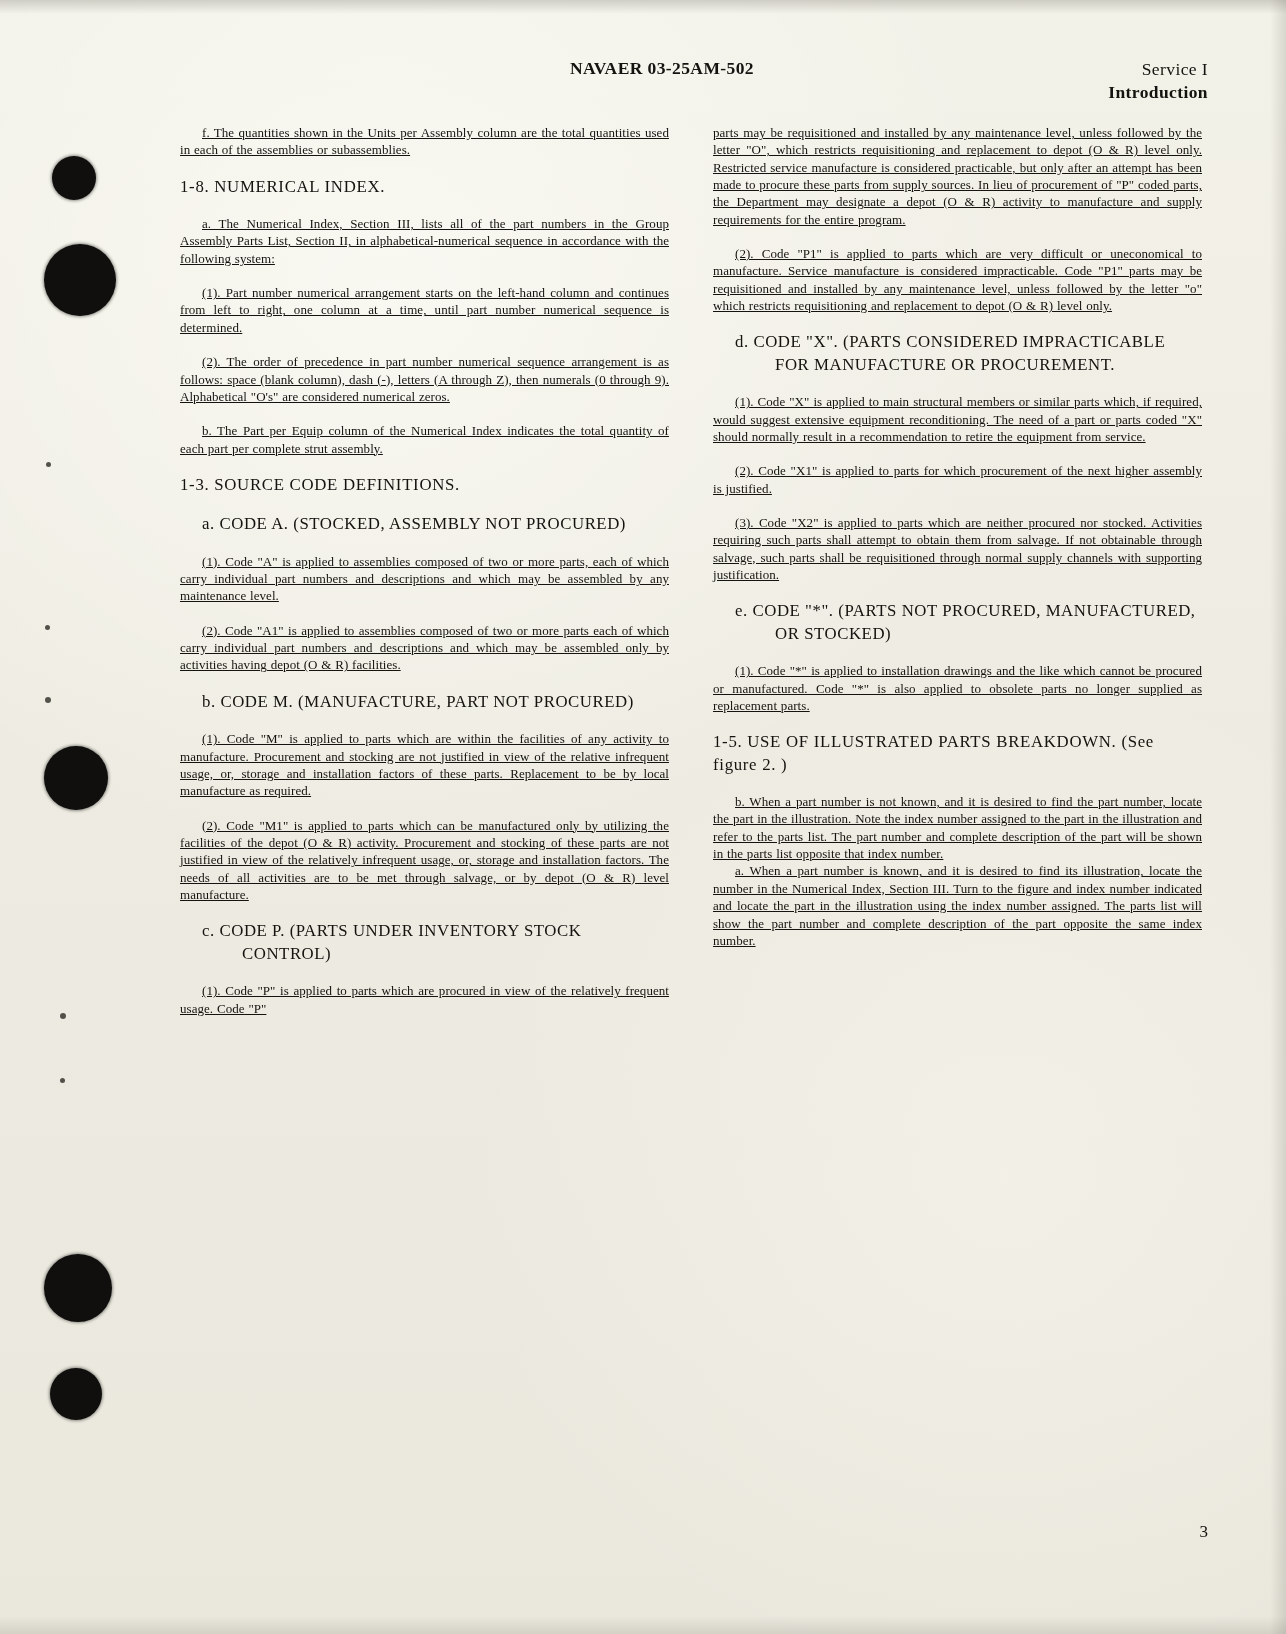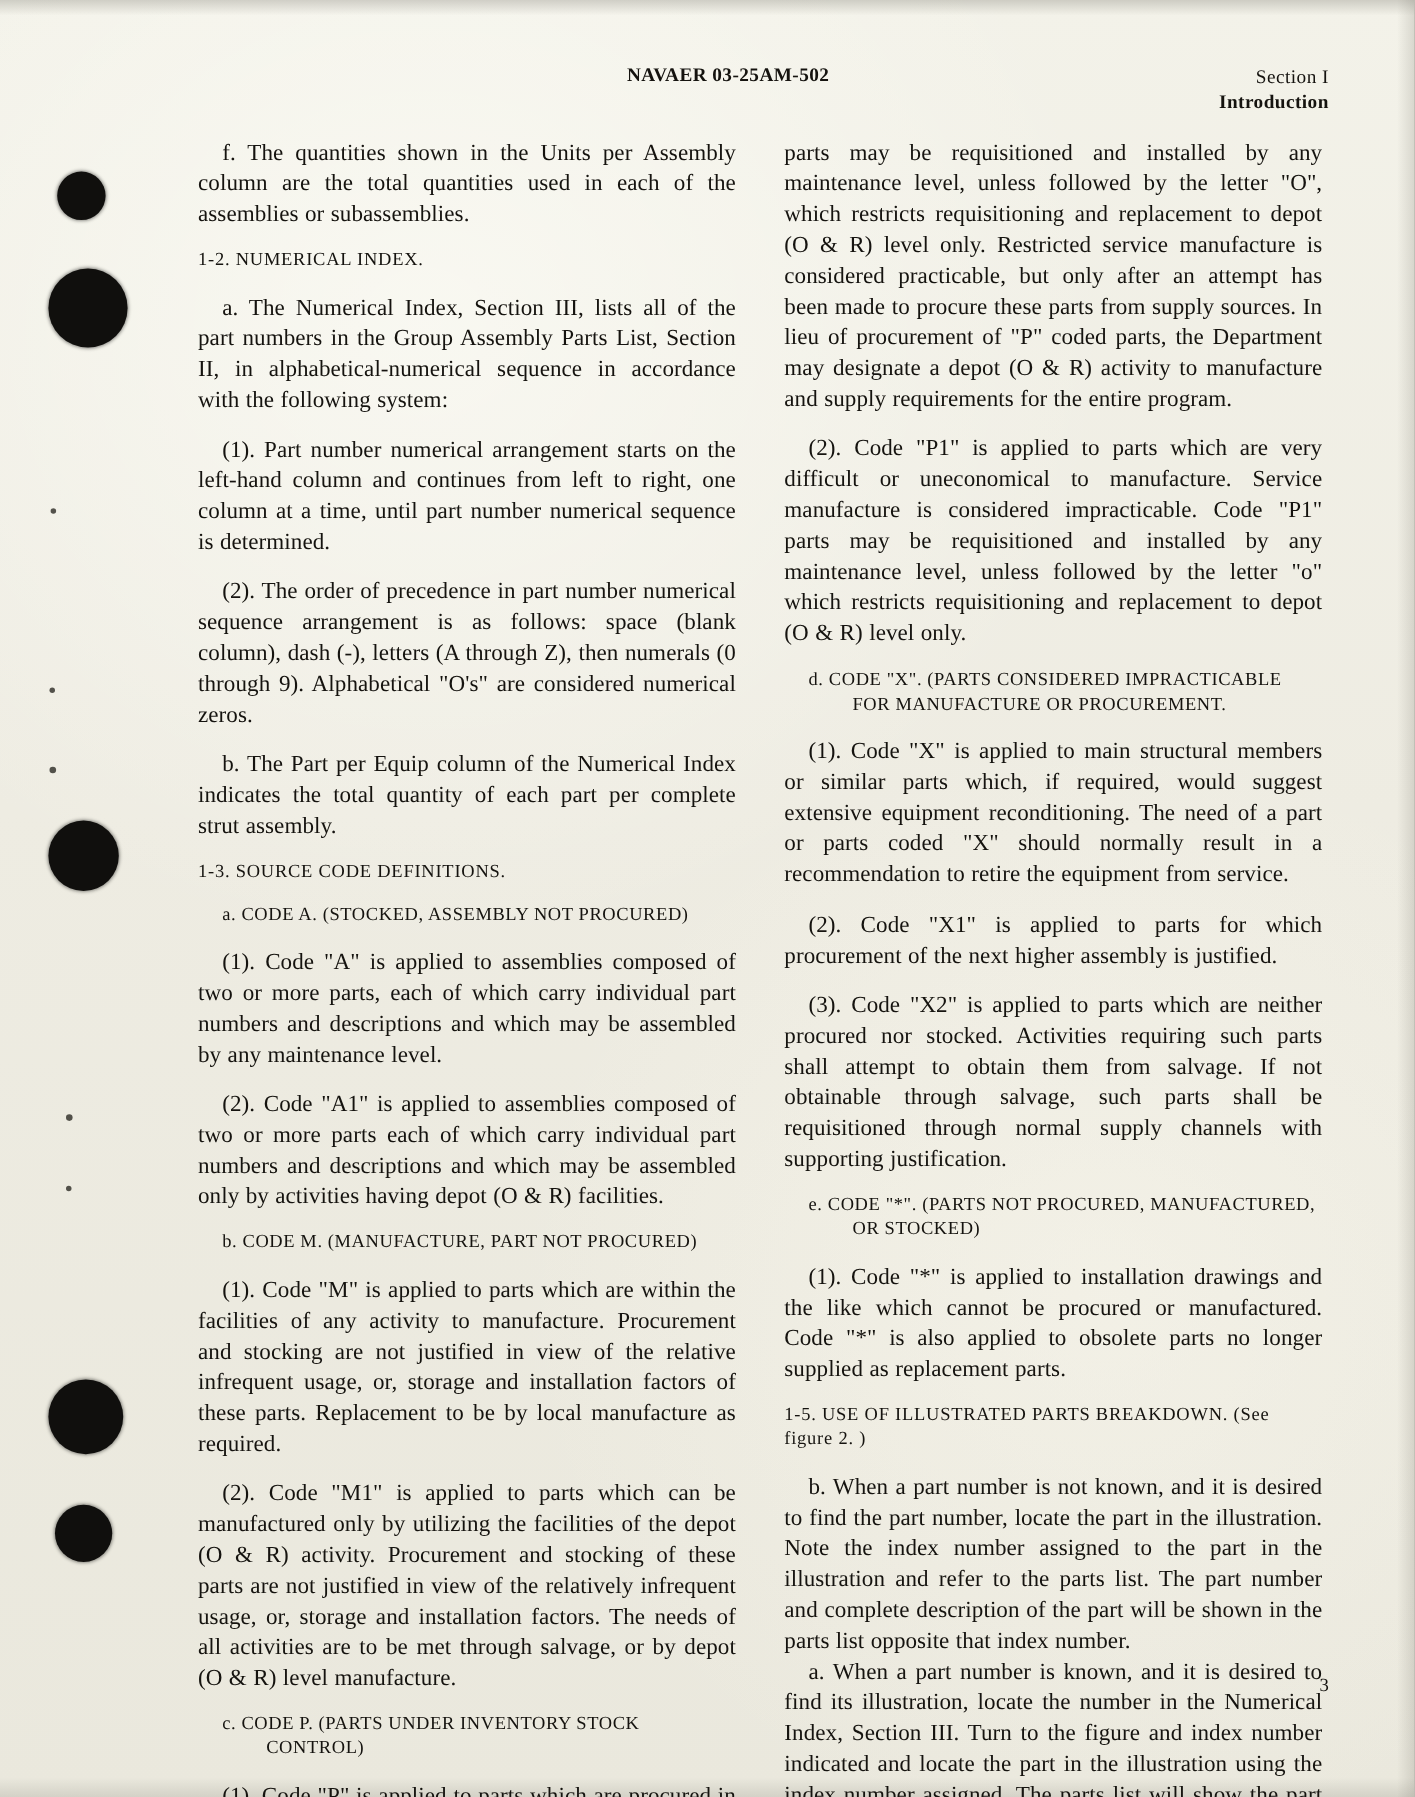--- a/index.html
+++ b/index.html
@@ -96,26 +96,27 @@
     top: 124px;
     width: 1022px;
     display: flex;
     gap: 44px;
   }
   .col {
     width: 489px;
   }
   p.para {
     margin: 0 0 17px 0;
-    font-size: 21px;
+    font-size: 13px;
     line-height: 1.335;
     text-align: justify;
     text-justify: inter-word;
     letter-spacing: 0.05px;
     word-spacing: 0.5px;
+    text-decoration: underline;
   }
   p.para.last { margin-bottom: 0; }
   p.indent::before {
     content: "";
     display: inline-block;
     width: 22px;
   }
   
   p.heading {
     margin: 0 0 17px 0;
@@ -159,29 +160,29 @@
       <div class="speck" style="left: 46px; top: 462px; width: 5px; height: 5px;"></div>
       <div class="speck" style="left: 45px; top: 625px; width: 5px; height: 5px;"></div>
       <div class="speck" style="left: 45px; top: 697px; width: 6px; height: 6px;"></div>
       <div class="speck" style="left: 60px; top: 1013px; width: 6px; height: 6px;"></div>
       <div class="speck" style="left: 60px; top: 1078px; width: 5px; height: 5px;"></div>
     </div>
 
   <div class="header">
     <div class="doc-number">NAVAER 03-25AM-502</div>
     <div class="header-right">
-      <div class="sec">Section I</div>
+      <div class="sec">Service I</div>
       <div class="sub">Introduction</div>
     </div>
   </div>
 
   <div class="columns">
     <div class="col" id="left-column">
         <p class="para indent">f.   The quantities shown in the Units per Assembly column are the total quantities used in each of the assemblies or subassemblies.</p>
-        <p class="heading">1-2.   NUMERICAL INDEX.</p>
+        <p class="heading">1-8.   NUMERICAL INDEX.</p>
         <p class="para indent">a.   The Numerical Index, Section III, lists all of the part numbers in the Group Assembly Parts List, Section II, in alphabetical-numerical sequence in accordance with the following system:</p>
         <p class="para indent">(1).   Part number numerical arrangement starts on the left-hand column and continues from left to right, one column at a time, until part number numerical sequence is determined.</p>
         <p class="para indent">(2).   The order of precedence in part number numerical sequence arrangement is as follows:  space (blank column), dash (-), letters (A through Z), then numerals (0 through 9).  Alphabetical "O's" are considered numerical zeros.</p>
         <p class="para indent">b.   The Part per Equip column of the Numerical Index indicates the total quantity of each part per complete strut assembly.</p>
         <p class="heading">1-3.   SOURCE CODE DEFINITIONS.</p>
         <p class="code-head">a.   CODE A.   (STOCKED, ASSEMBLY NOT PROCURED)</p>
         <p class="para indent">(1).   Code "A" is applied to assemblies composed of two or more parts, each of which carry individual part numbers and descriptions and which may be assembled by any maintenance level.</p>
         <p class="para indent">(2).   Code "A1" is applied to assemblies composed of two or more parts each of which carry individual part numbers and descriptions and which may be assembled only by activities having depot (O &amp; R) facilities.</p>
         <p class="code-head">b.   CODE M.   (MANUFACTURE, PART NOT PROCURED)</p>
         <p class="para indent">(1).   Code "M" is applied to parts which are within the facilities of any activity to manufacture.  Procurement and stocking are not justified in view of the relative infrequent usage, or, storage and installation factors of these parts.  Replacement to be by local manufacture as required.</p>

